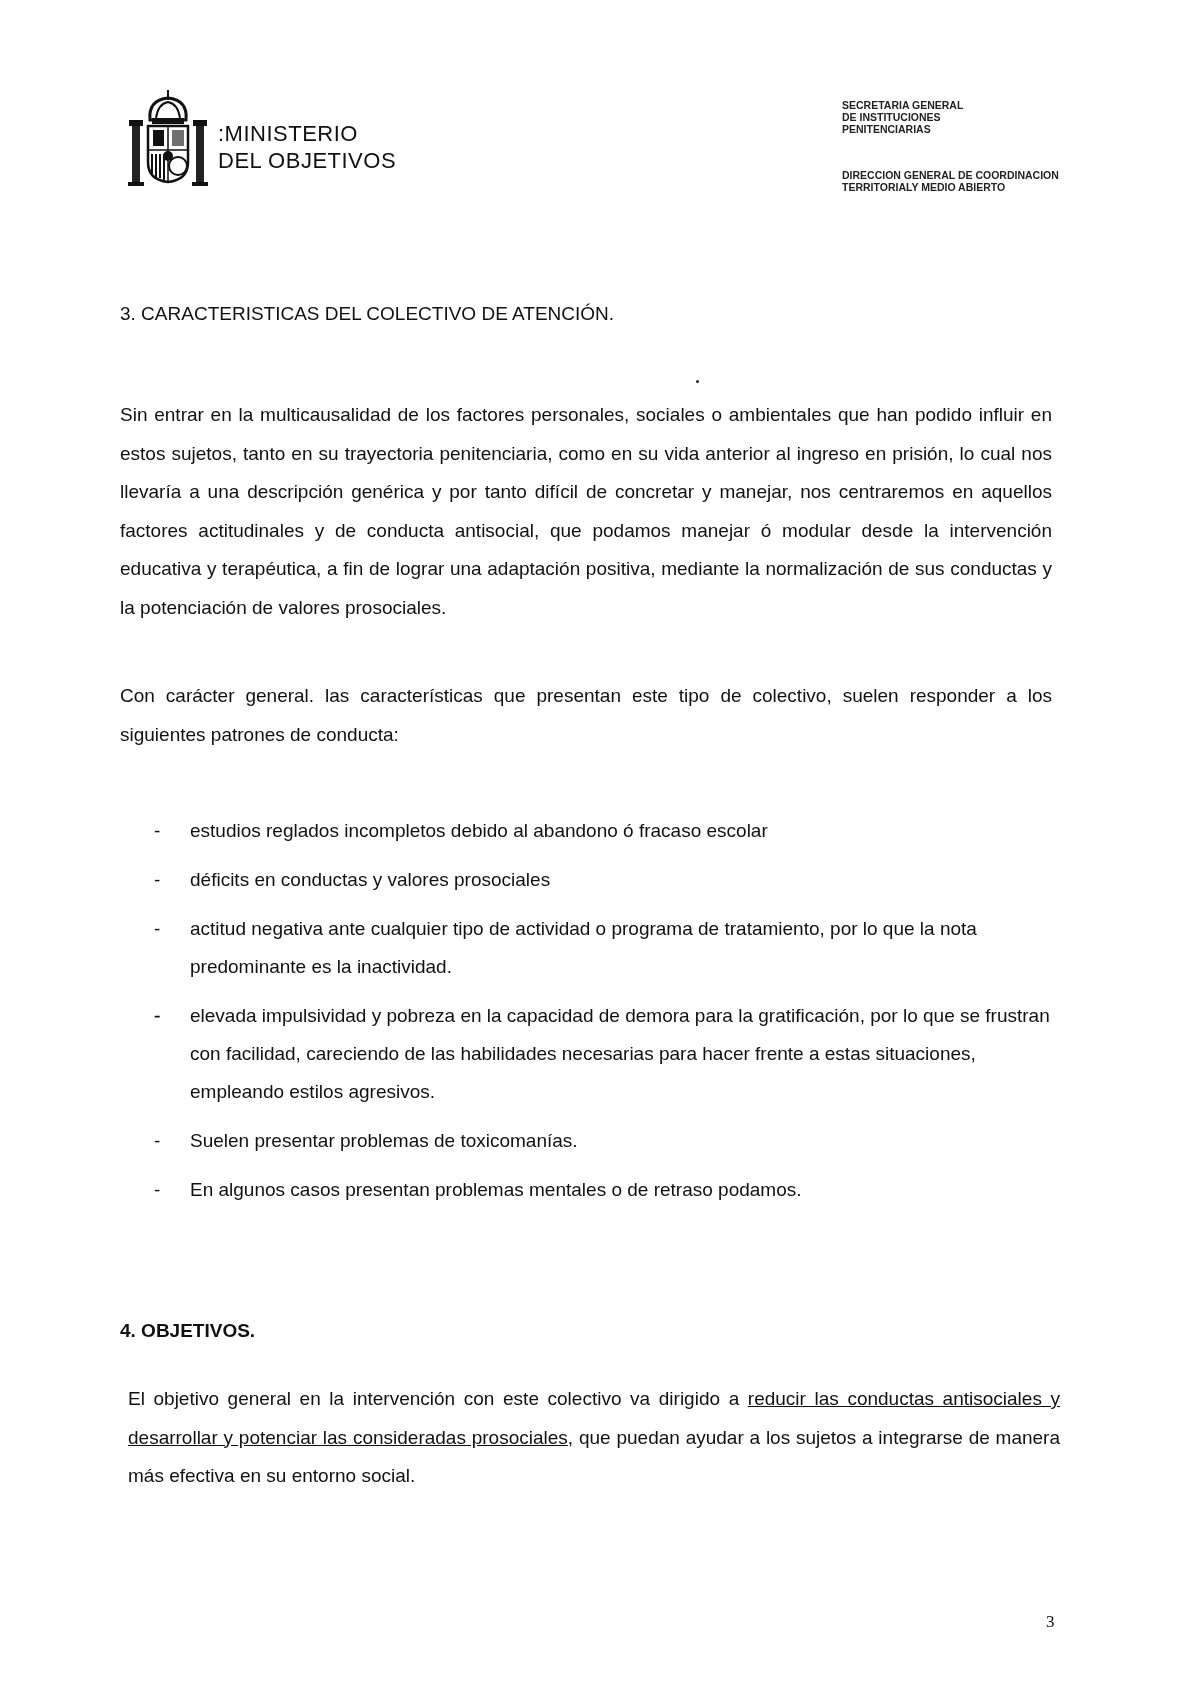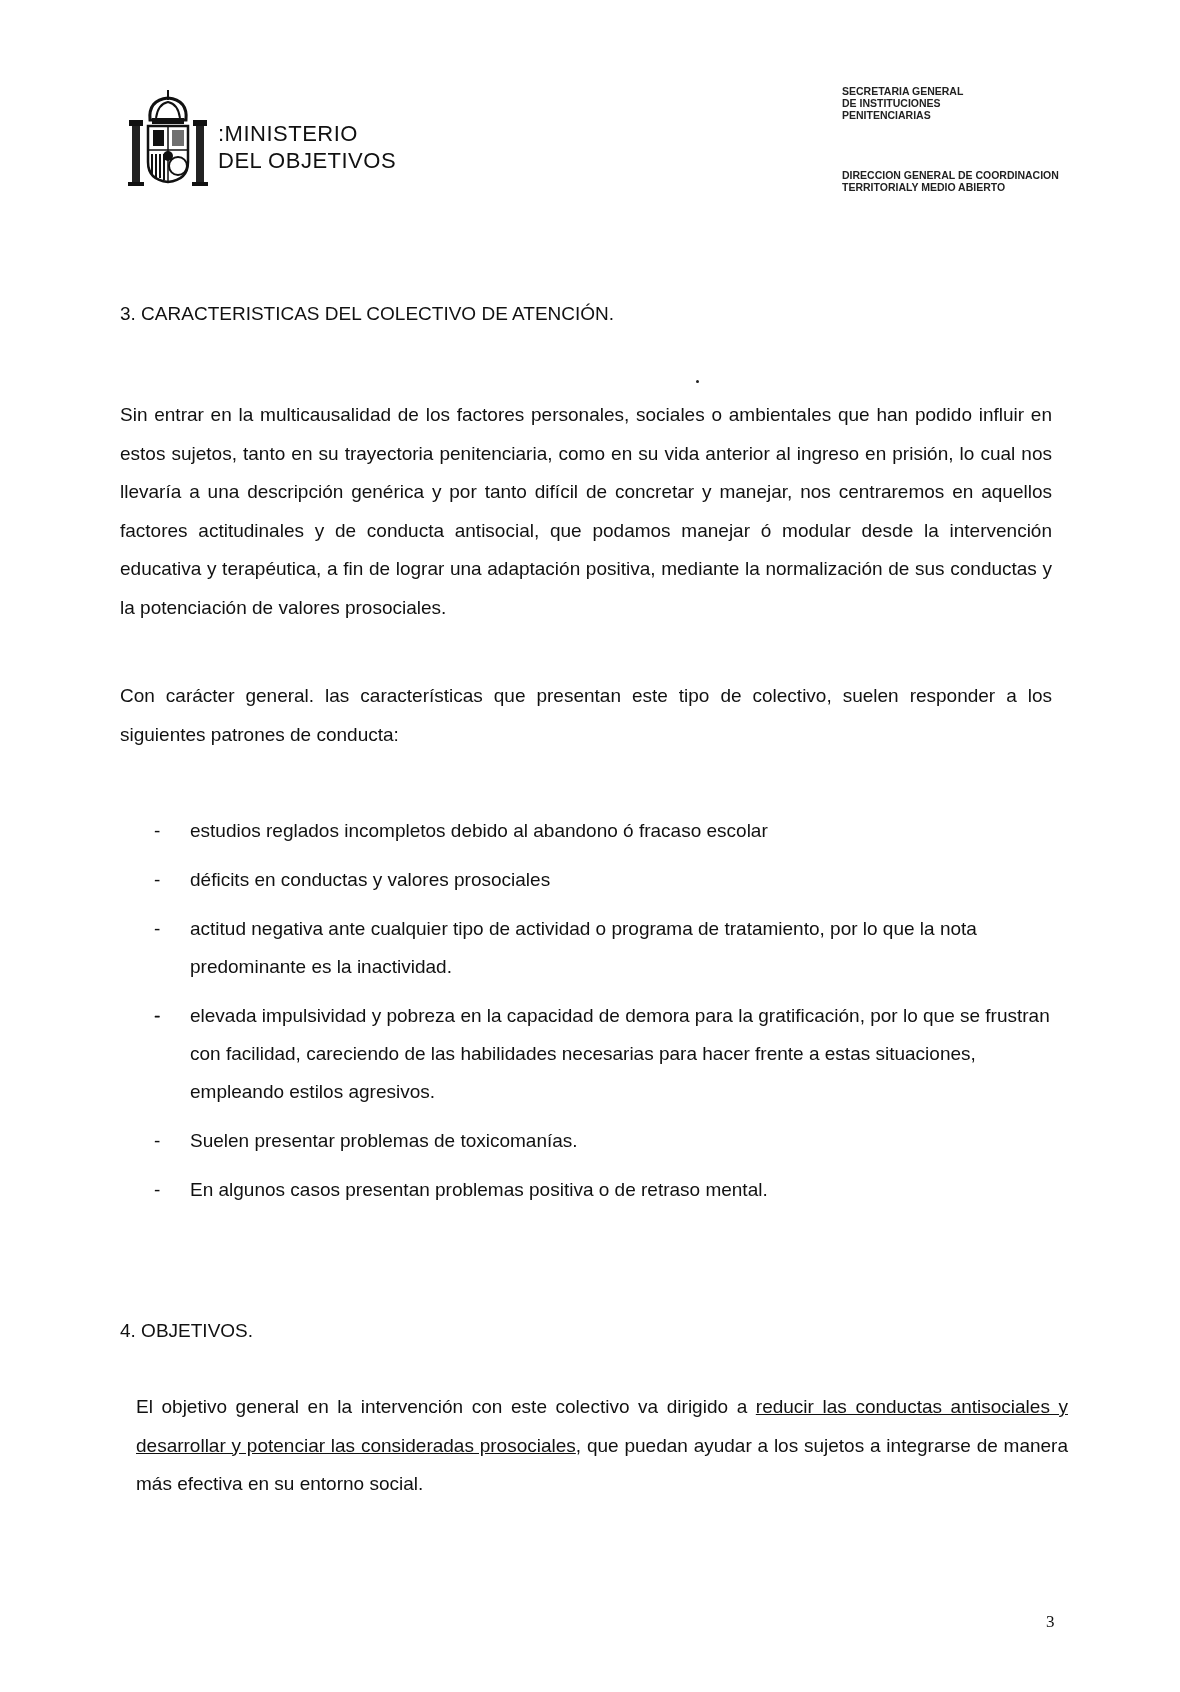--- a/index.html
+++ b/index.html
@@ -1,30 +1,30 @@
 <!DOCTYPE html>
 <html><head>
 <meta charset="utf-8">
 <style>
   html, body { margin: 0; padding: 0; background: #ffffff; }
   body { width: 1180px; height: 1692px; position: relative; overflow: hidden;
          font-family: "Liberation Sans", sans-serif; color: #111; }
   .logo { position: absolute; left: 128px; top: 90px; width: 80px; height: 100px; }
   .ministry { position: absolute; left: 218px; top: 120px; font-size: 22px; line-height: 27px; letter-spacing: 0.5px; color: #111; }
-  .sec { position: absolute; left: 842px; top: 85px; font-size: 10.5px; line-height: 12px; font-weight: bold; color: #222; }
+  .sec { position: absolute; left: 842px; top: 99px; font-size: 10.5px; line-height: 12px; font-weight: bold; color: #222; }
   .dir { position: absolute; left: 842px; top: 169px; font-size: 10.5px; line-height: 12px; font-weight: bold; color: #222; }
   .h3 { position: absolute; left: 120px; top: 303px; font-size: 19px; font-weight: normal; }
   .dot { position: absolute; left: 696px; top: 380px; width: 3px; height: 3px; background: #222; border-radius: 50%; }
   .para { position: absolute; left: 120px; width: 932px; font-size: 19px; line-height: 38.5px; text-align: justify; }
   .p1 { top: 396px; }
   .p2 { top: 677px; }
   .list { position: absolute; left: 120px; top: 812px; width: 932px; margin: 0; padding: 0; list-style: none; font-size: 19px; }
   .list li { position: relative; padding-left: 70px; line-height: 38px; margin-bottom: 11px; text-align: left; }
   .list li .dash { position: absolute; left: 34px; top: 0; }
-  .h4 { position: absolute; left: 120px; top: 1320px; font-size: 19px; font-weight: normal; }
+  .h4 { position: absolute; left: 120px; top: 1320px; font-size: 19px; font-weight: bold; }
   .p3 { top: 1372px; }
   .u { text-decoration: underline; }
   .pagenum { position: absolute; left: 1046px; top: 1612px; font-size: 17px; font-family: "Liberation Serif", serif; }
 </style>
 </head>
 <body>
 
 <div class="logo">
   <svg width="80" height="100" viewBox="0 0 80 100">
 
@@ -73,20 +73,20 @@
 <p class="para p1" style="margin:0">Sin entrar en la multicausalidad de los factores personales, sociales o ambientales que han podido influir en estos sujetos, tanto en su trayectoria penitenciaria, como en su vida anterior al ingreso en prisión, lo cual nos llevaría a una descripción genérica y por tanto difícil de concretar y manejar, nos centraremos en aquellos factores actitudinales y de conducta antisocial, que podamos manejar ó modular desde la intervención educativa y terapéutica, a fin de lograr una adaptación positiva, mediante la normalización de sus conductas y la potenciación de valores prosociales.</p>
 <p class="para p2" style="margin:0">Con carácter general. las características que presentan este tipo de colectivo, suelen responder a los siguientes patrones de conducta:</p>
 
 <ul class="list">
   <li><span class="dash">-</span><span>estudios reglados incompletos debido al abandono ó fracaso escolar</span></li>
   <li><span class="dash">-</span><span>déficits  en conductas y valores prosociales</span></li>
   <li><span class="dash">-</span><span>actitud negativa ante cualquier tipo de actividad o programa de tratamiento, por lo que la nota predominante es la inactividad.</span></li>
   <li><span class="dash">-</span></li>
   <li><span class="dash">-</span><span>elevada impulsividad y pobreza en la capacidad de demora para la gratificación, por lo que se frustran con facilidad, careciendo de las habilidades necesarias para hacer frente a estas situaciones, empleando estilos agresivos.</span></li>
   <li><span class="dash">-</span><span>Suelen presentar problemas de toxicomanías.</span></li>
-  <li><span class="dash">-</span><span>En algunos casos presentan problemas positiva o de retraso mental.</span></li>
+  <li><span class="dash">-</span><span>En algunos casos presentan problemas mentales o de retraso podamos.</span></li>
 </ul>
 
 <div class="h4">4. OBJETIVOS.</div>
 
-<p class="para p3" style="margin:16px"><span>El objetivo general en la intervención con este colectivo va dirigido a </span><span class="u">reducir las conductas antisociales y desarrollar y potenciar las consideradas prosociales</span><span>, que puedan ayudar a los sujetos a integrarse de manera más efectiva en su entorno social.</span></p>
+<p class="para p3" style="margin:8px"><span>El objetivo general en la intervención con este colectivo va dirigido a </span><span class="u">reducir las conductas antisociales y desarrollar y potenciar las consideradas prosociales</span><span>, que puedan ayudar a los sujetos a integrarse de manera más efectiva en su entorno social.</span></p>
 
 <div class="pagenum">3</div>
 
 </body></html>

